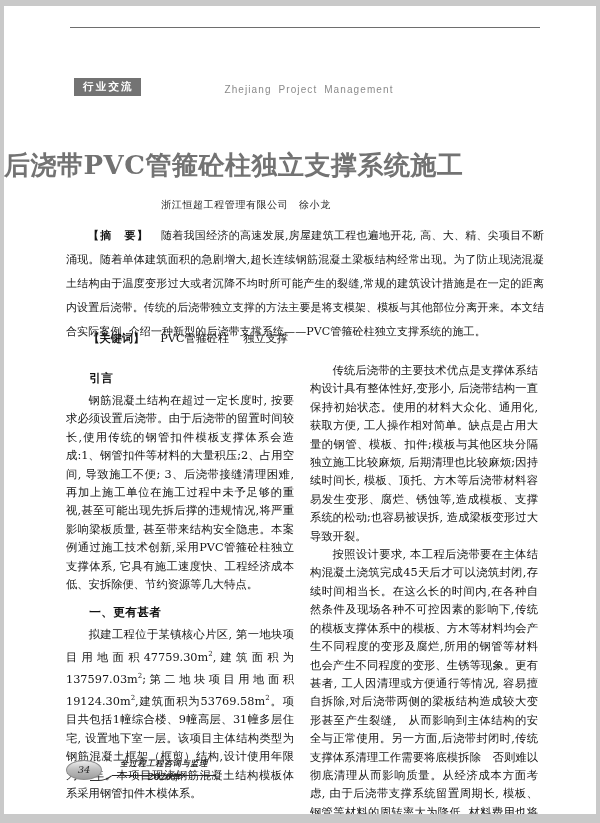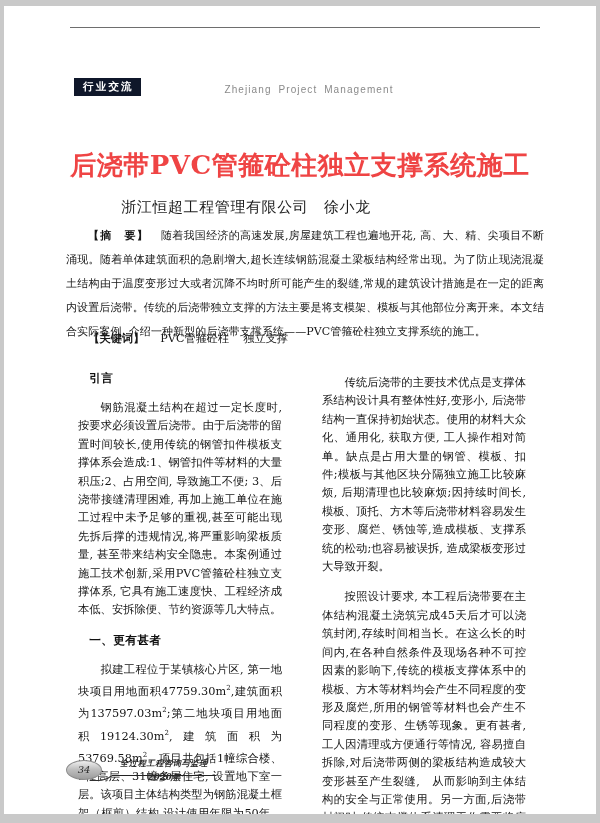--- a/index.html
+++ b/index.html
@@ -29,21 +29,21 @@
     position: absolute;
     left: 70px;
     top: 72px;
     width: 470px;
     height: 24px;
   }
   .header-tag {
     position: absolute;
     left: 0;
     top: 0;
-    background: #0f172a;
+    background: #737373;
     color: #ffffff;
     font-family: "DejaVu Sans", "Liberation Sans", sans-serif;
     font-size: 10.5px;
     font-weight: bold;
     letter-spacing: 2.2px;
     padding: 3px 7px 4px 9px;
     line-height: 1;
     white-space: nowrap;
   }
   .header-journal {
@@ -66,37 +66,36 @@
     height: 1px;
     background: #6e6e6e;
   }
 
   
   .title {
     position: absolute;
     left: 0;
     top: 142px;
     width: 592px;
-    text-align: center;
     font-family: "DejaVu Serif", "Liberation Serif", serif;
     font-weight: bold;
     font-size: 26px;
     letter-spacing: 0.5px;
-    color: #ef4444;
+    color: #737373;
   }
 
   
   .author {
     position: absolute;
     left: 0;
     top: 192px;
     width: 484px;
     text-align: center;
     font-family: "DejaVu Serif", "Liberation Serif", serif;
-    font-size: 15px;
+    font-size: 10px;
     color: #1d1d1d;
     letter-spacing: 0.6px;
   }
 
   
   .abstract {
     position: absolute;
     left: 62px;
     top: 218px;
     width: 478px;
@@ -136,21 +135,21 @@
     font-family: "DejaVu Serif", "Liberation Serif", serif;
     font-size: 11.3px;
     line-height: 18.4px;
     color: #151515;
     text-align: justify;
   }
   .col-left  { left: 62px; }
   .col-right { left: 306px; }
 
   .col p {
-    margin: 12px;
+    margin: 0;
     text-indent: 2em;
   }
   .h-sec {
     margin: 10px 0 5px 0;
     font-family: "DejaVu Sans", "Liberation Sans", sans-serif;
     font-weight: bold;
     font-size: 11.6px;
     text-indent: 2em;
     letter-spacing: 0.4px;
     line-height: 17px;

